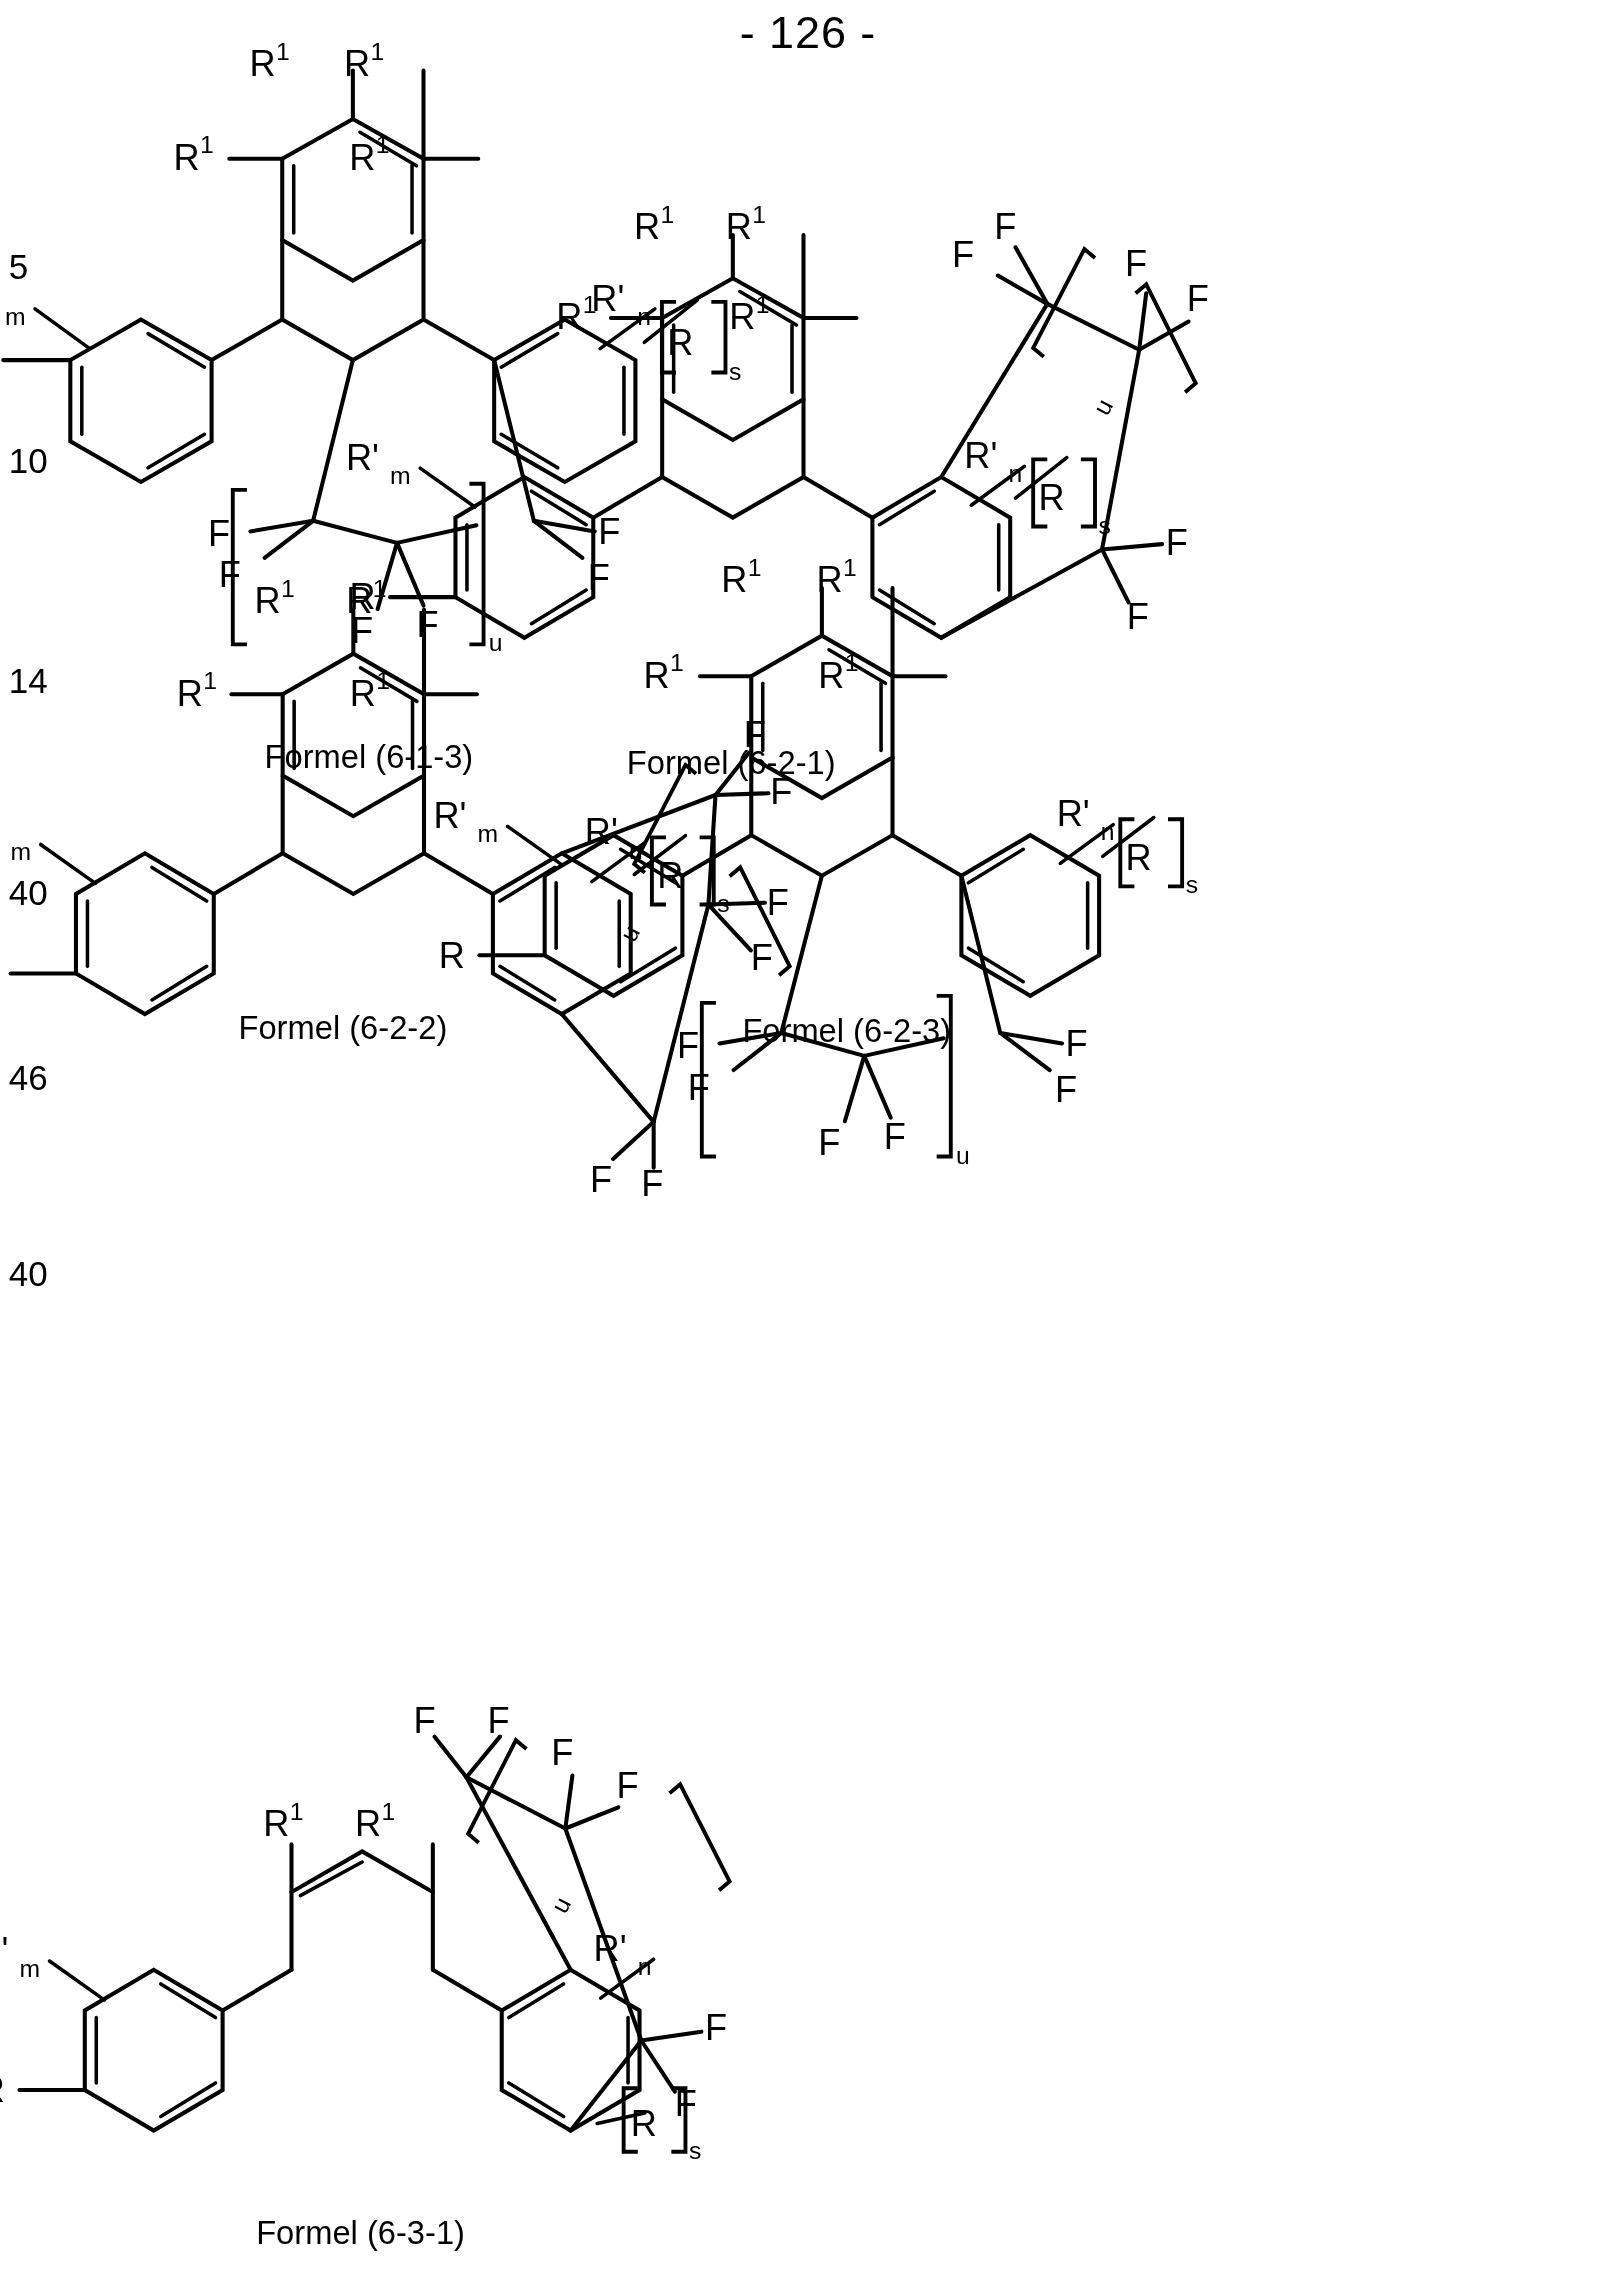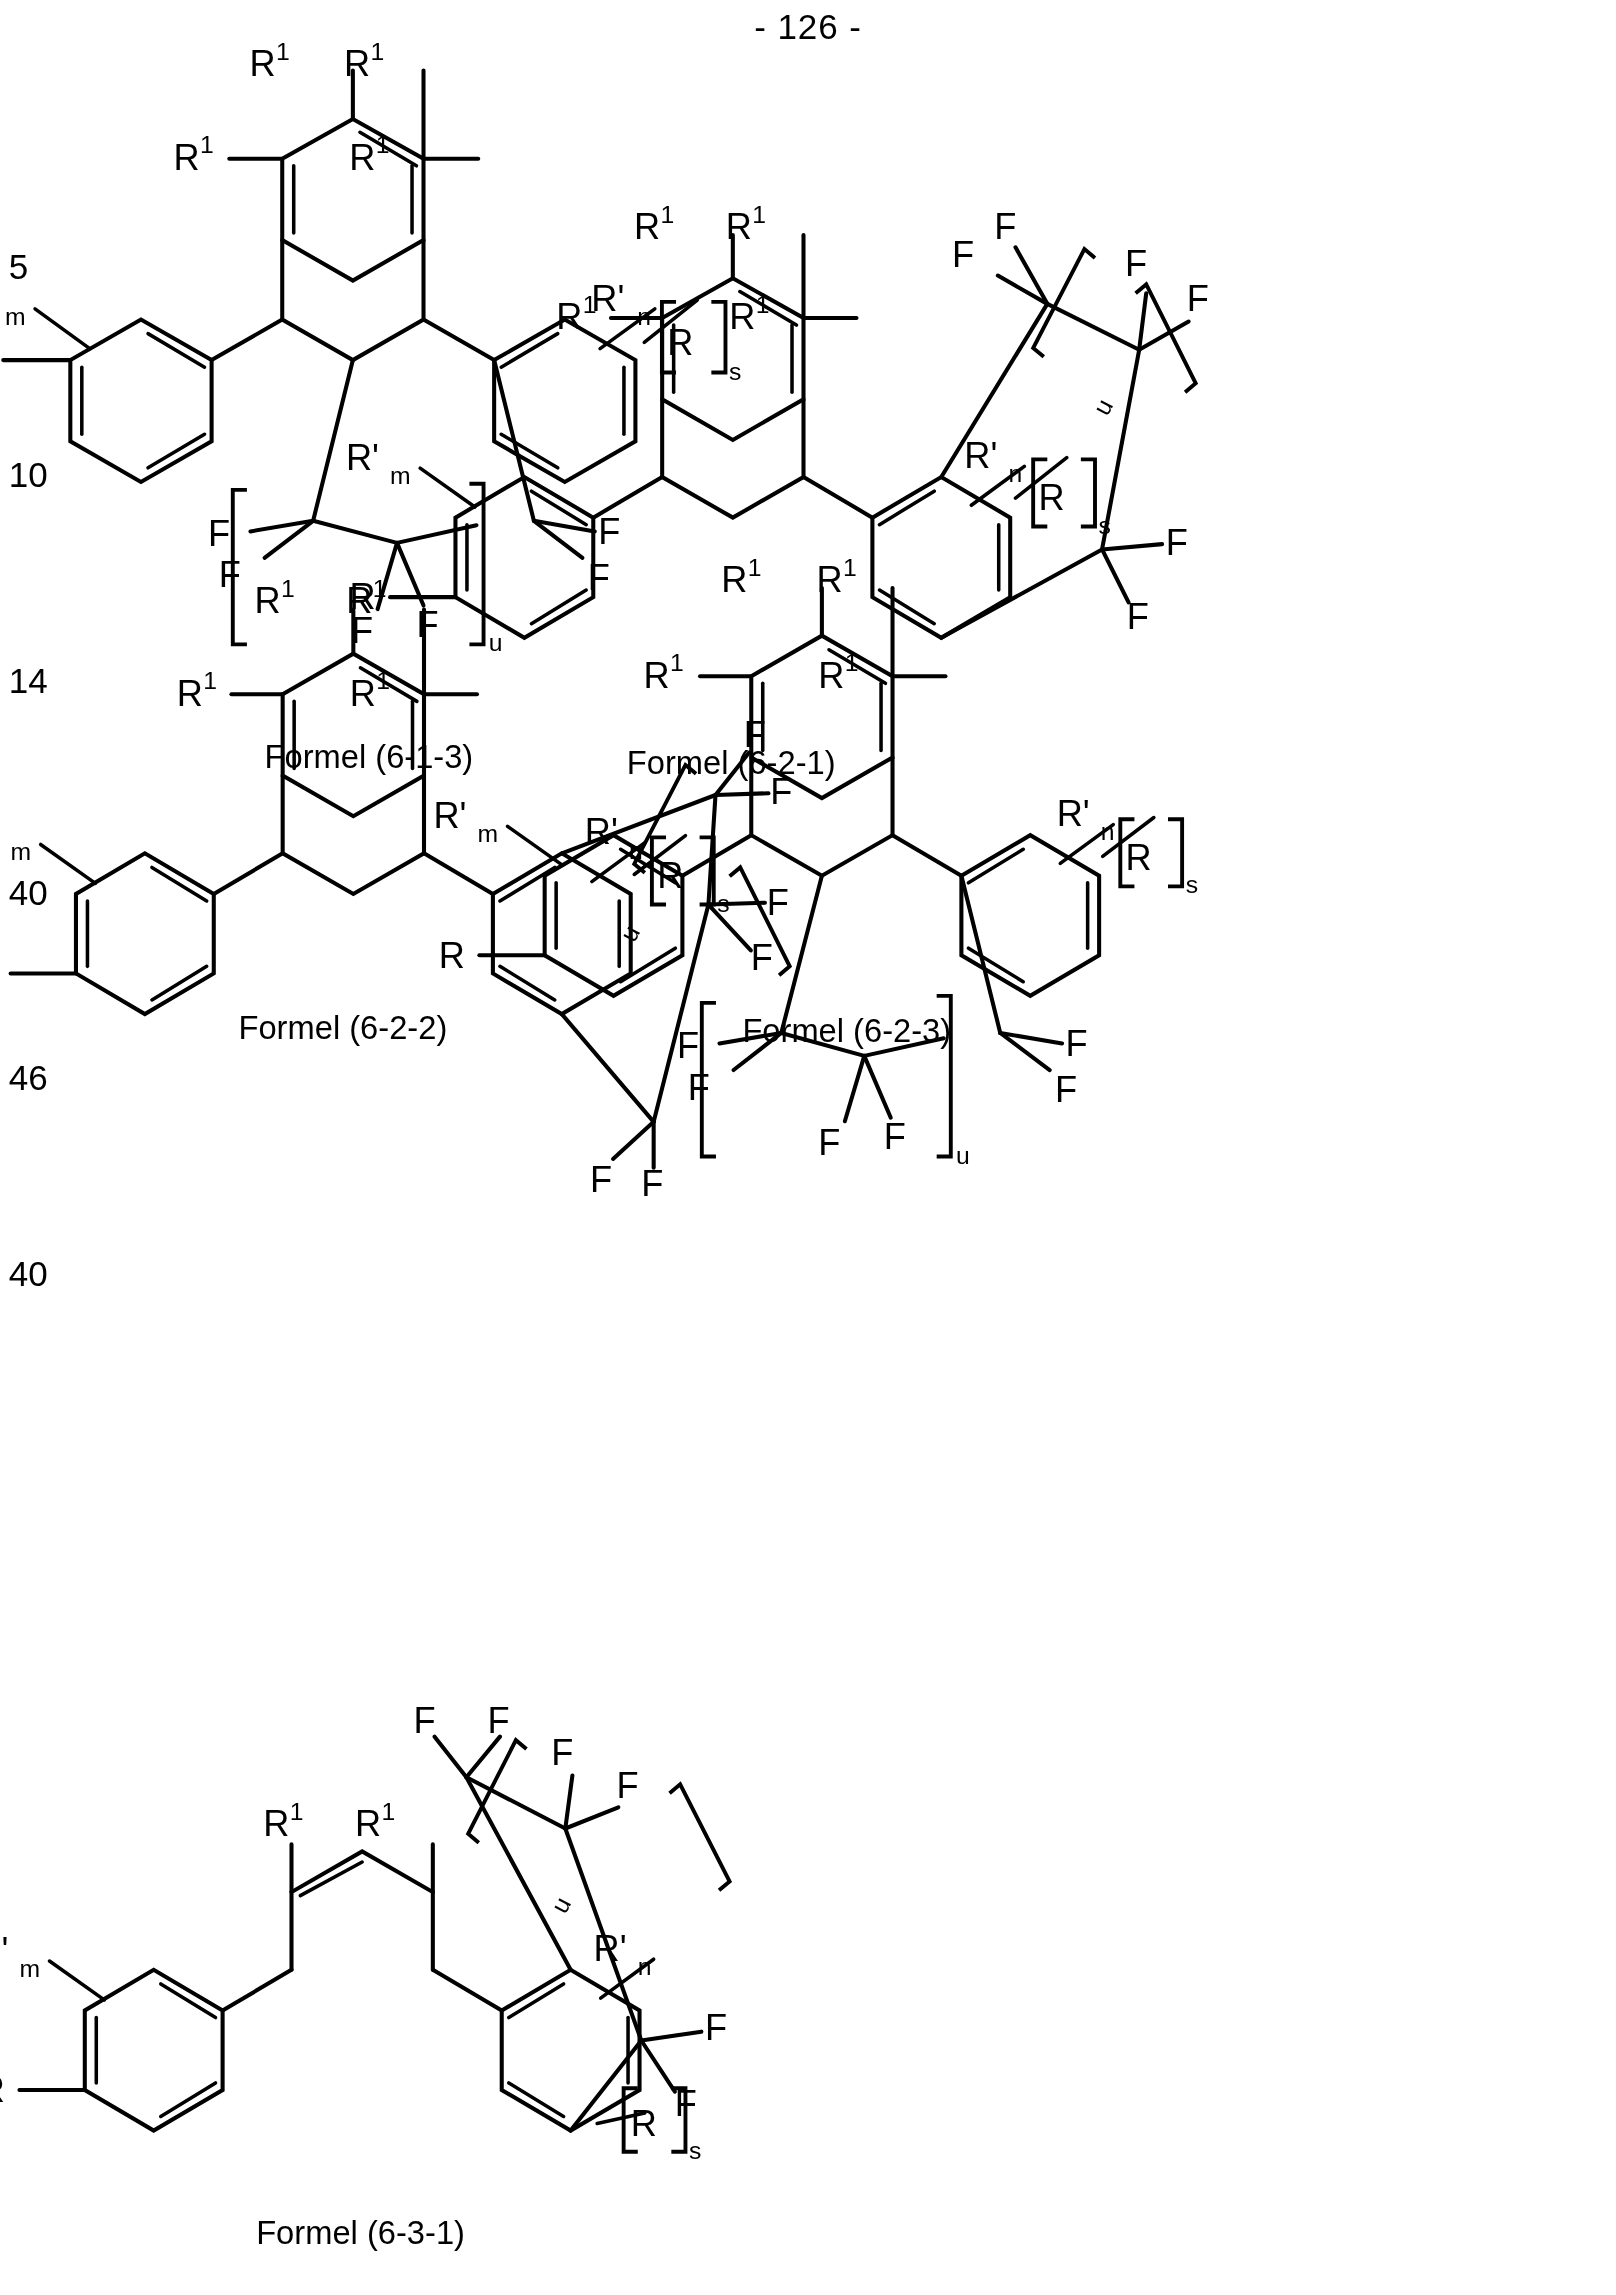--- a/index.html
+++ b/index.html
@@ -3,21 +3,21 @@
 <meta charset="utf-8">
 <style>
   html,body{margin:0;padding:0;background:#fff;}
   body{
     width:1616px;height:2295px;position:relative;
     font-family:"Liberation Sans", sans-serif;
     color:#000;overflow:hidden;
   }
   .page-header{
     position:absolute;top:7px;left:0;width:1616px;
-    text-align:center;font-size:35px;letter-spacing:0.9px;
+    text-align:center;font-size:45px;letter-spacing:0.9px;
   }
   .line-num{
     position:absolute;left:8.8px;font-size:35px;
   }
   .caption{
     position:absolute;font-size:37px;white-space:nowrap;
   }
   .struct{position:absolute;}
   svg{display:block;overflow:visible;}
   .bond{stroke:#000;stroke-width:4.6;fill:none;stroke-linecap:round;}
@@ -26,21 +26,21 @@
   .lbl-sup{font-family:"Liberation Sans", sans-serif;font-size:28px;fill:#000;}
   .lbl-sub{font-family:"Liberation Sans", sans-serif;font-size:28px;fill:#000;}
   .brk{stroke:#000;stroke-width:4.4;fill:none;stroke-linecap:butt;}
 </style>
 </head>
 <body>
 
 <div class="page-header">- 126 -</div>
 
 <div class="line-num" style="top:247px">5</div>
-<div class="line-num" style="top:455px">10</div>
+<div class="line-num" style="top:441px">10</div>
 <div class="line-num" style="top:661px">14</div>
 <div class="line-num" style="top:873px">40</div>
 <div class="line-num" style="top:1058px">46</div>
 <div class="line-num" style="top:1254px">40</div>
 
 <div class="struct" style="left:132px;top:44px;">
 <svg width="636" height="777" viewBox="0 0 720 880">
 
   <g>
     <path class="bond" d="M 170,130 L 250,85 L 330,130 L 330,222 L 250,268 L 170,222 Z"></path>

